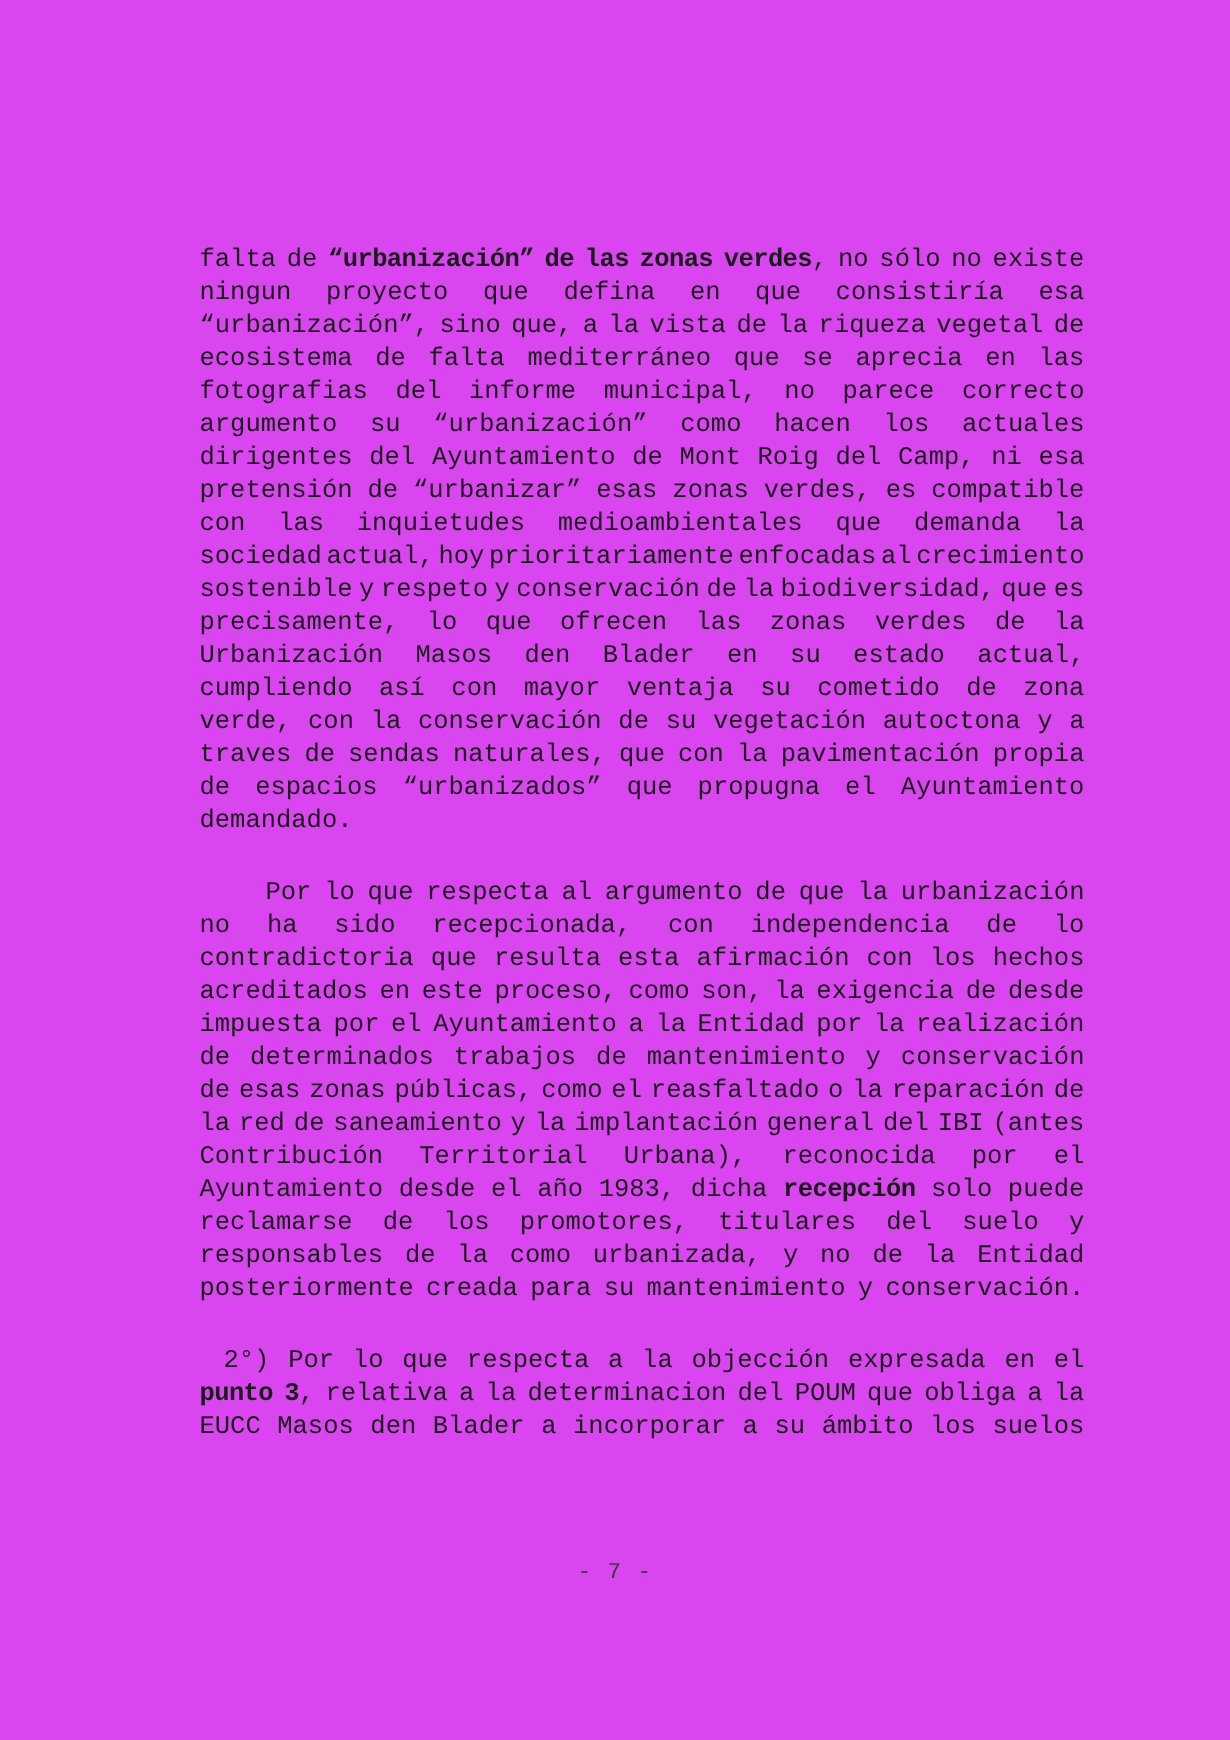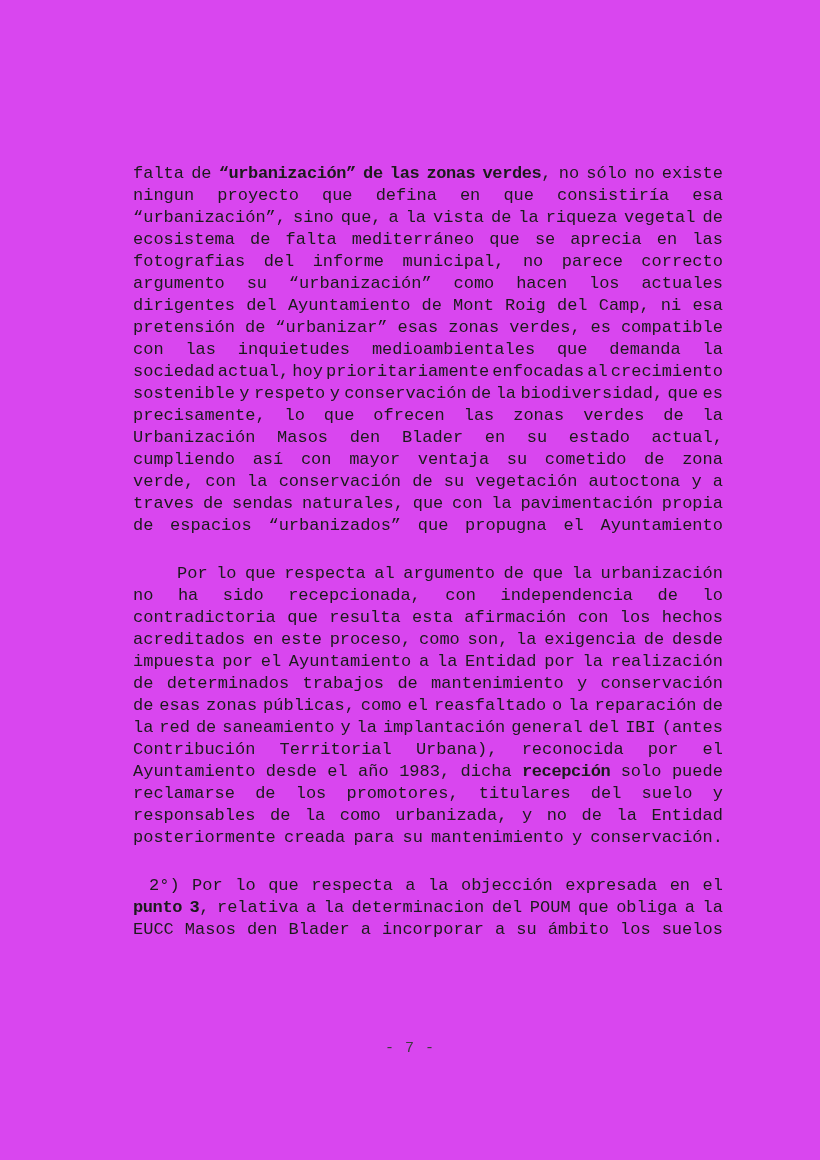--- a/index.html
+++ b/index.html
@@ -235,20 +235,21 @@
         </div>
         <div class="line just">
           <span><span>de</span></span>
           <span><span>espacios</span></span>
           <span><span>“urbanizados”</span></span>
           <span><span>que</span></span>
           <span><span>propugna</span></span>
           <span><span>el</span></span>
           <span><span>Ayuntamiento</span></span>
         </div>
+        <div class="line plain"><span>demandado.</span></div>
       </div>
       <div class="para">
         <div class="line just" style="padding-left: 44px;">
           <span><span>Por</span></span>
           <span><span>lo</span></span>
           <span><span>que</span></span>
           <span><span>respecta</span></span>
           <span><span>al</span></span>
           <span><span>argumento</span></span>
           <span><span>de</span></span>

